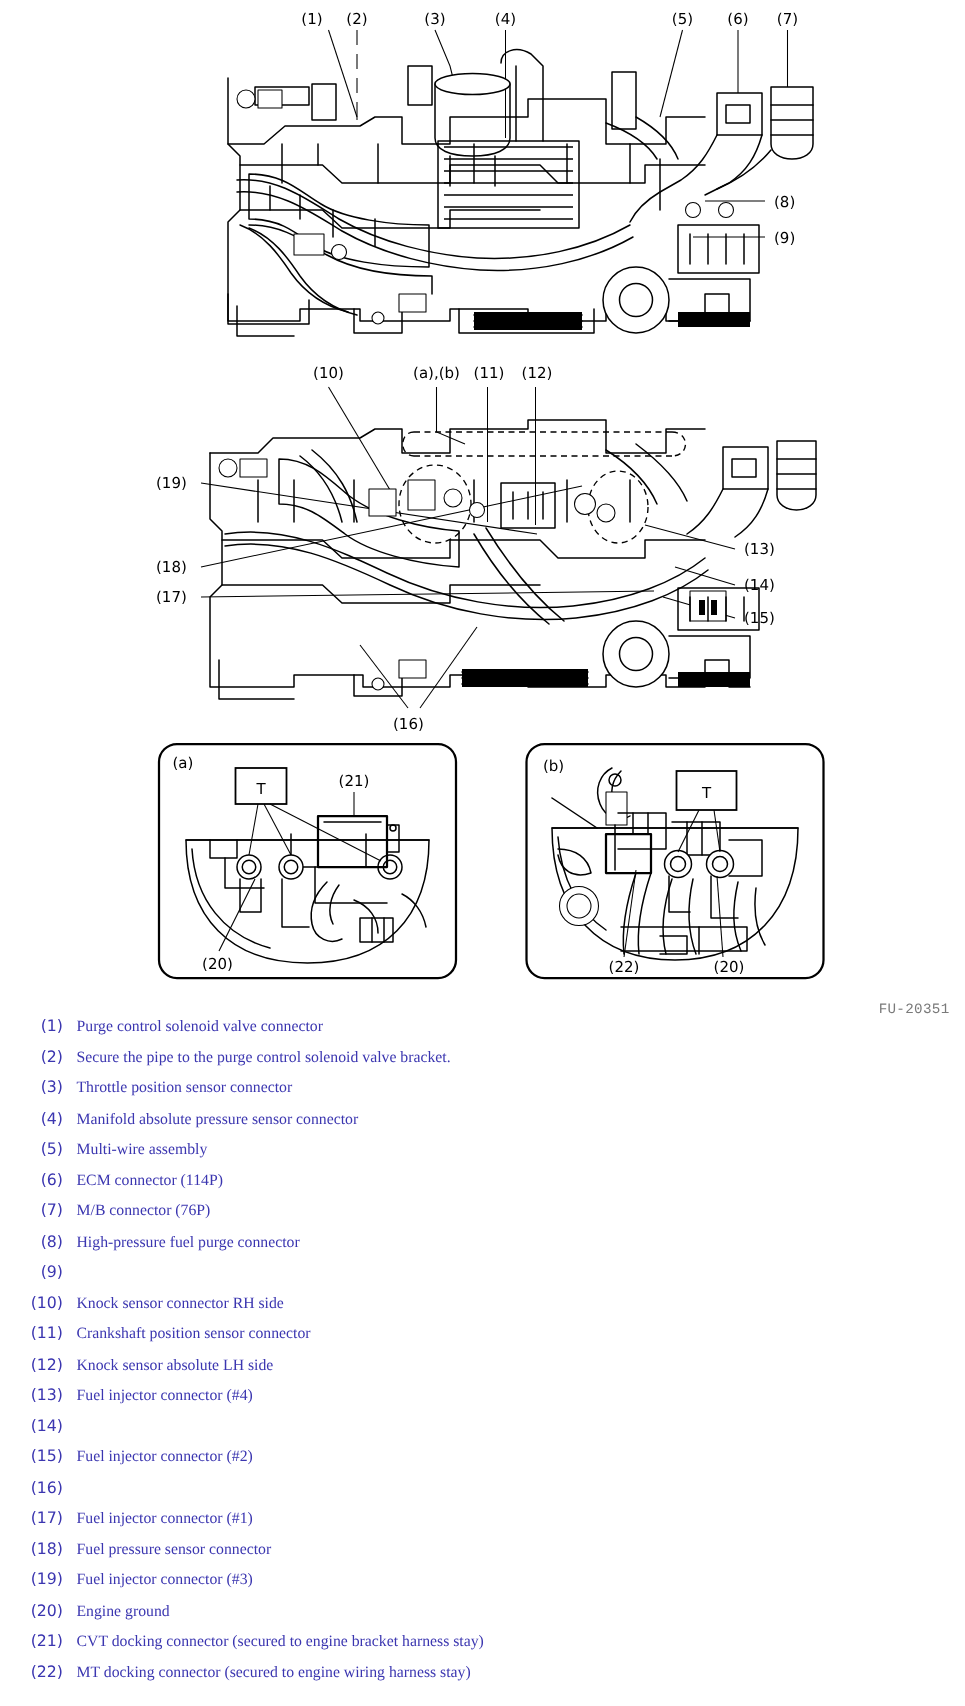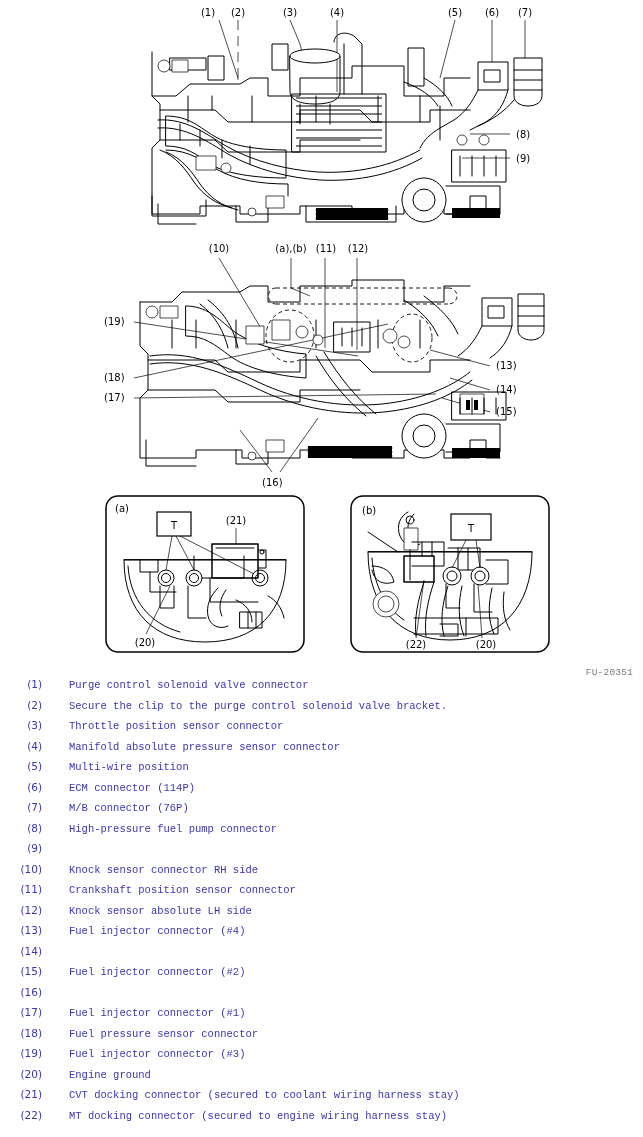--- a/index.html
+++ b/index.html
@@ -56,24 +56,24 @@
     width: 42px;
     min-width: 42px;
     text-align: right;
     padding-right: 0px;
     font-size: 10.5px;
     color: #3b36b0;
     font-family: "DejaVu Sans", "Liberation Sans", sans-serif;
     white-space: nowrap;
   }
   .legend-text {
-    padding-left: 27px;
+    padding-left: 9px;
     font-size: 10.5px;
     color: #3b36b0;
-    font-family: Liberation Mono, monospace;
+    font-family: Liberation Serif, serif;
     white-space: nowrap;
   }
   .cl-label {
     font-size: 10px;
     fill: #000000;
     font-family: "DejaVu Sans", "Liberation Sans", sans-serif;
   }
   .cl-label-box {
     font-size: 10px;
     fill: #000000;
@@ -438,45 +438,45 @@
 
   <div class="figcode">FU-20351</div>
 
   <div class="legend">
     <div class="legend-row">
       <span class="legend-num">(1)</span>
       <span class="legend-text">Purge control solenoid valve connector</span>
     </div>
     <div class="legend-row">
       <span class="legend-num">(2)</span>
-      <span class="legend-text">Secure the clip to the purge control solenoid valve bracket.</span>
+      <span class="legend-text">Secure the pipe to the purge control solenoid valve bracket.</span>
     </div>
     <div class="legend-row">
       <span class="legend-num">(3)</span>
       <span class="legend-text">Throttle position sensor connector</span>
     </div>
     <div class="legend-row">
       <span class="legend-num">(4)</span>
       <span class="legend-text">Manifold absolute pressure sensor connector</span>
     </div>
     <div class="legend-row">
       <span class="legend-num">(5)</span>
-      <span class="legend-text">Multi-wire position</span>
+      <span class="legend-text">Multi-wire assembly</span>
     </div>
     <div class="legend-row">
       <span class="legend-num">(6)</span>
       <span class="legend-text">ECM connector (114P)</span>
     </div>
     <div class="legend-row">
       <span class="legend-num">(7)</span>
       <span class="legend-text">M/B connector (76P)</span>
     </div>
     <div class="legend-row">
       <span class="legend-num">(8)</span>
-      <span class="legend-text">High-pressure fuel pump connector</span>
+      <span class="legend-text">High-pressure fuel purge connector</span>
     </div>
     <div class="legend-row">
       <span class="legend-num">(9)</span>
     </div>
     <div class="legend-row">
       <span class="legend-num">(10)</span>
       <span class="legend-text">Knock sensor connector RH side</span>
     </div>
     <div class="legend-row">
       <span class="legend-num">(11)</span>
@@ -511,21 +511,21 @@
     <div class="legend-row">
       <span class="legend-num">(19)</span>
       <span class="legend-text">Fuel injector connector (#3)</span>
     </div>
     <div class="legend-row">
       <span class="legend-num">(20)</span>
       <span class="legend-text">Engine ground</span>
     </div>
     <div class="legend-row">
       <span class="legend-num">(21)</span>
-      <span class="legend-text">CVT docking connector (secured to coolant wiring harness stay)</span>
+      <span class="legend-text">CVT docking connector (secured to engine bracket harness stay)</span>
     </div>
     <div class="legend-row">
       <span class="legend-num">(22)</span>
       <span class="legend-text">MT docking connector (secured to engine wiring harness stay)</span>
     </div>
   </div>
 
 </div>
 
 </body></html>

